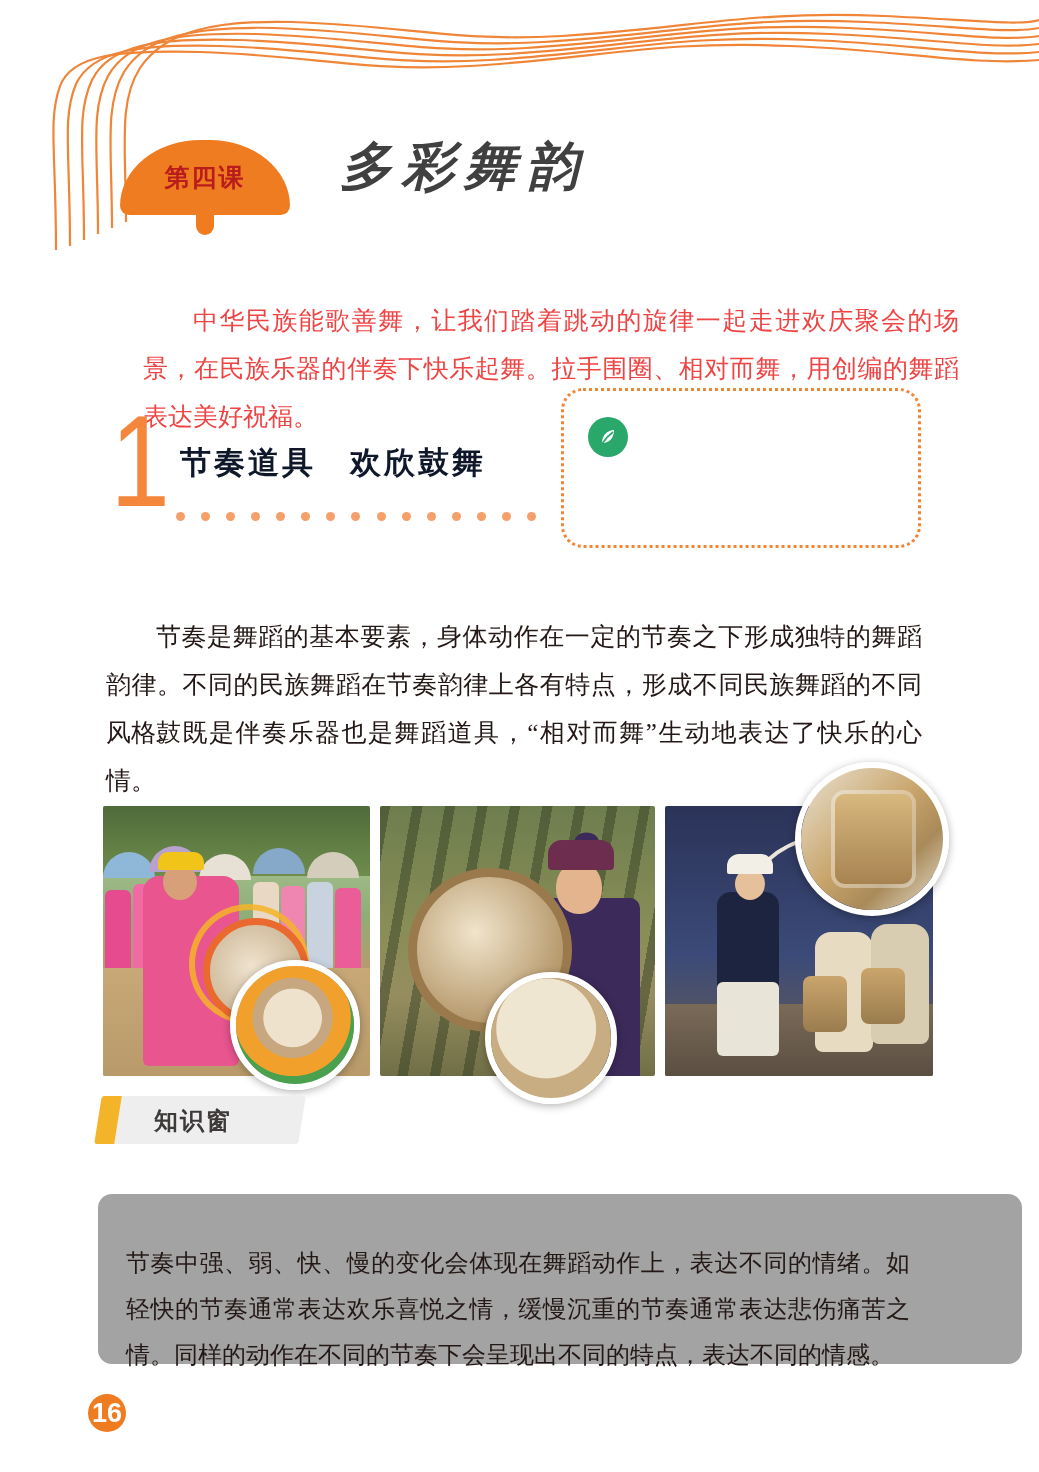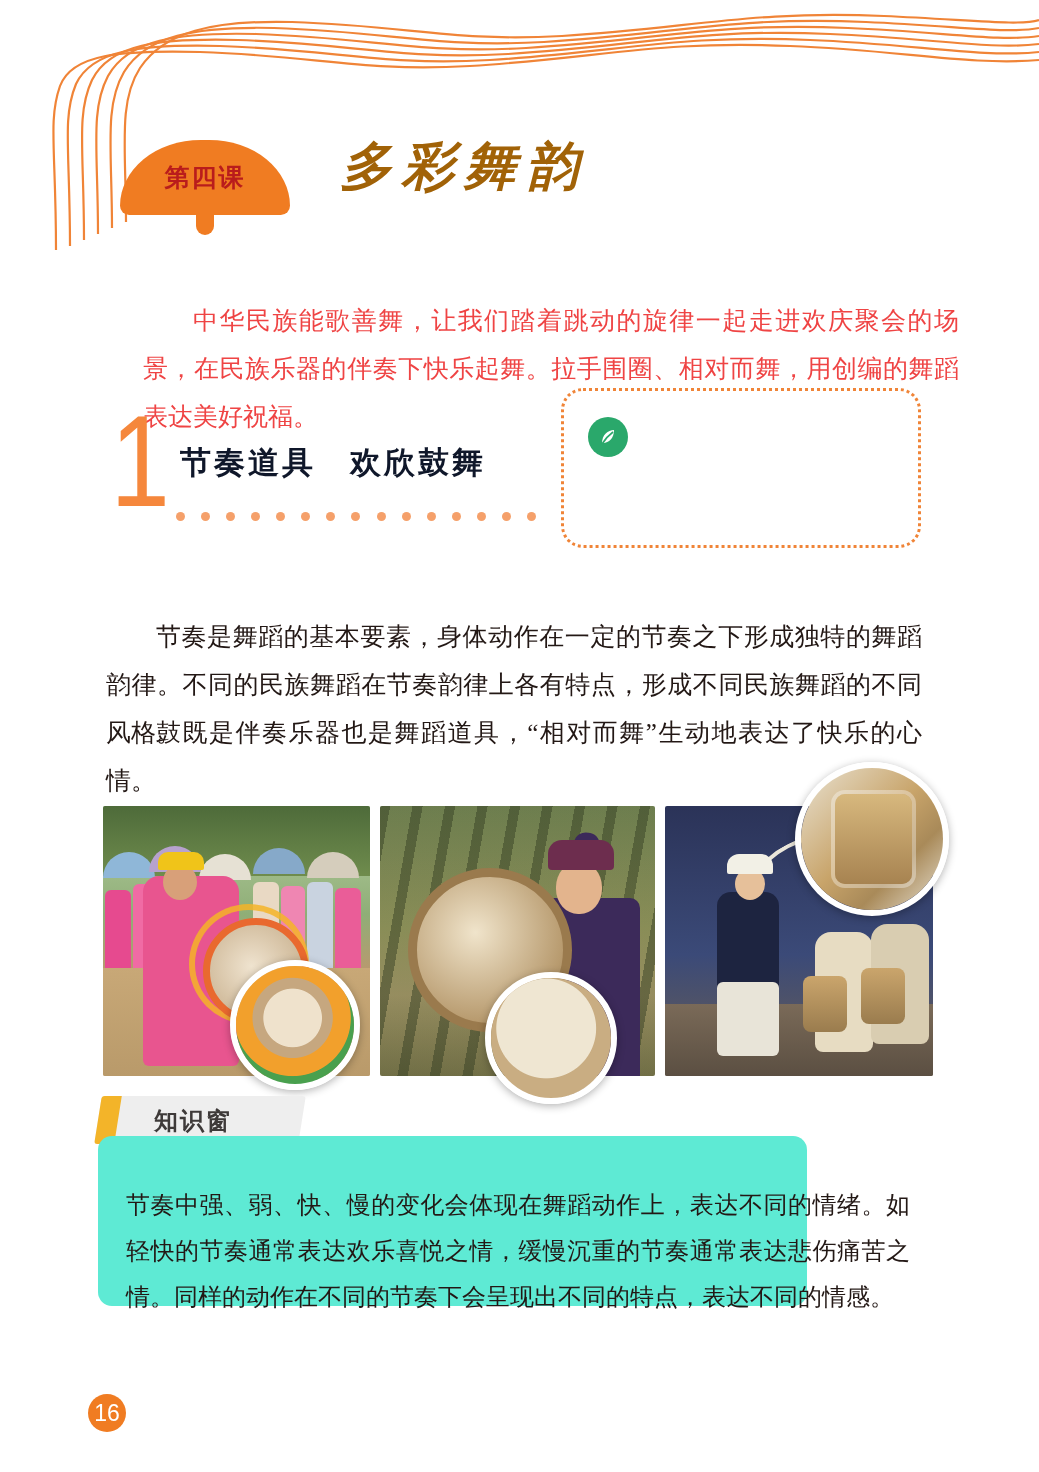--- a/index.html
+++ b/index.html
@@ -71,21 +71,21 @@
     font-size: 25px;
     letter-spacing: 2px;
     font-family: "Liberation Sans", sans-serif;
     font-weight: bold;
   }
   .lesson-title {
     position: absolute;
     left: 280px;
     top: 2px;
     font-size: 52px;
-    color: #a16207;
+    color: #404040;
     letter-spacing: 10px;
     font-family: "DejaVu Serif", serif;
     font-style: italic;
     font-weight: bold;
   }
 
   
   .intro {
     position: absolute;
     left: 106px;
@@ -287,24 +287,24 @@
     position: absolute;
     left: 56px; top: 9px;
     font-size: 24px;
     color: #3e3a39;
     letter-spacing: 2px;
     font-weight: bold;
   }
   .know-box {
     position: absolute;
     left: 98px;
-    top: 1136px;
-    width: 709px;
+    top: 1194px;
+    width: 924px;
     height: 170px;
-    background: #5eead4;
+    background: #a3a3a3;
     border-radius: 14px;
   }
   .know-text {
     position: absolute;
     left: 28px;
     top: 22px;
     width: 784px;
     font-size: 24px;
     line-height: 46px;
     color: #231815;
@@ -315,26 +315,26 @@
   
   .page-num {
     position: absolute;
     left: 88px;
     top: 1394px;
     width: 38px;
     height: 38px;
     border-radius: 50%;
     background: #f07c22;
     color: #ffffff;
-    font-size: 23px;
+    font-size: 27px;
     font-family: "Liberation Sans", sans-serif;
     display: flex;
     align-items: center;
     justify-content: center;
-    font-weight: normal;
+    font-weight: bold;
   }
 </style>
 </head>
 <body>
 
 <div class="wave-band">
   <svg width="1039" height="260" viewBox="0 0 1039 260" xmlns="http://www.w3.org/2000/svg">
     <g fill="none" stroke="#f08437" stroke-width="2.2">
       <path d="M56,250 C56,150 48,120 60,86 C72,54 120,50 200,52 C320,56 360,72 470,66 C600,58 660,40 790,46 C900,50 970,66 1039,60"></path>
       <path d="M70,246 C70,150 62,118 76,84 C92,50 140,44 220,46 C340,50 380,66 490,60 C620,52 680,34 810,40 C915,44 980,58 1039,52"></path>

